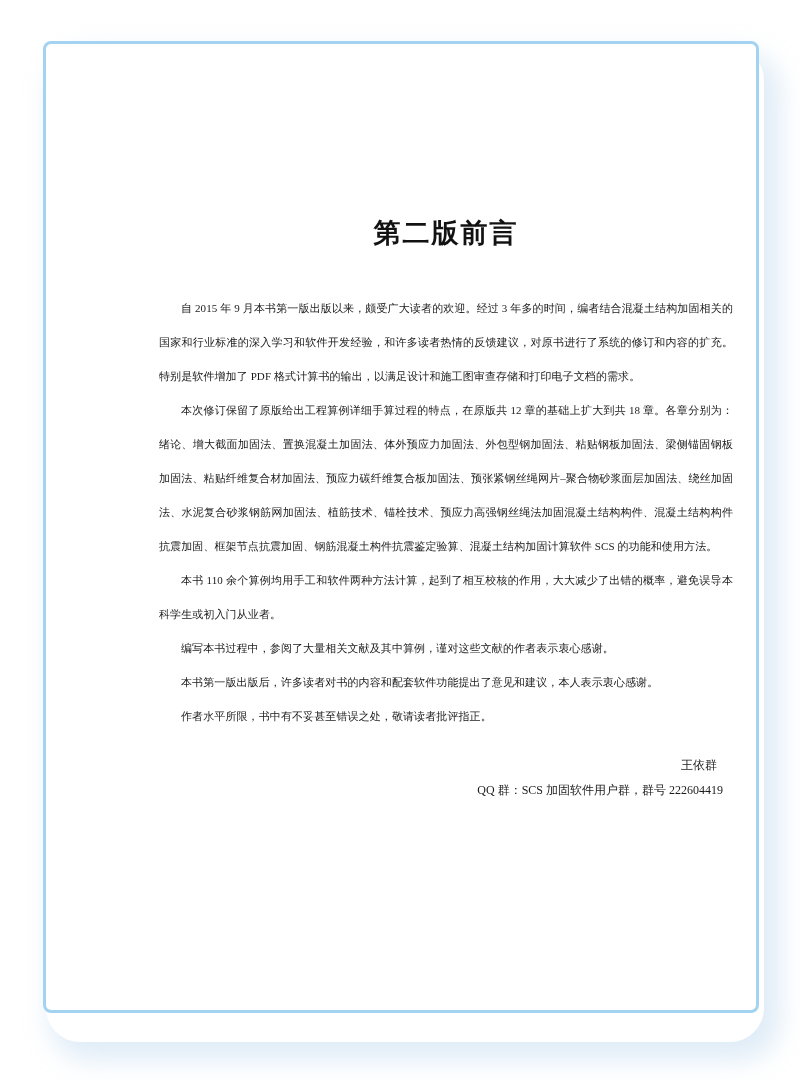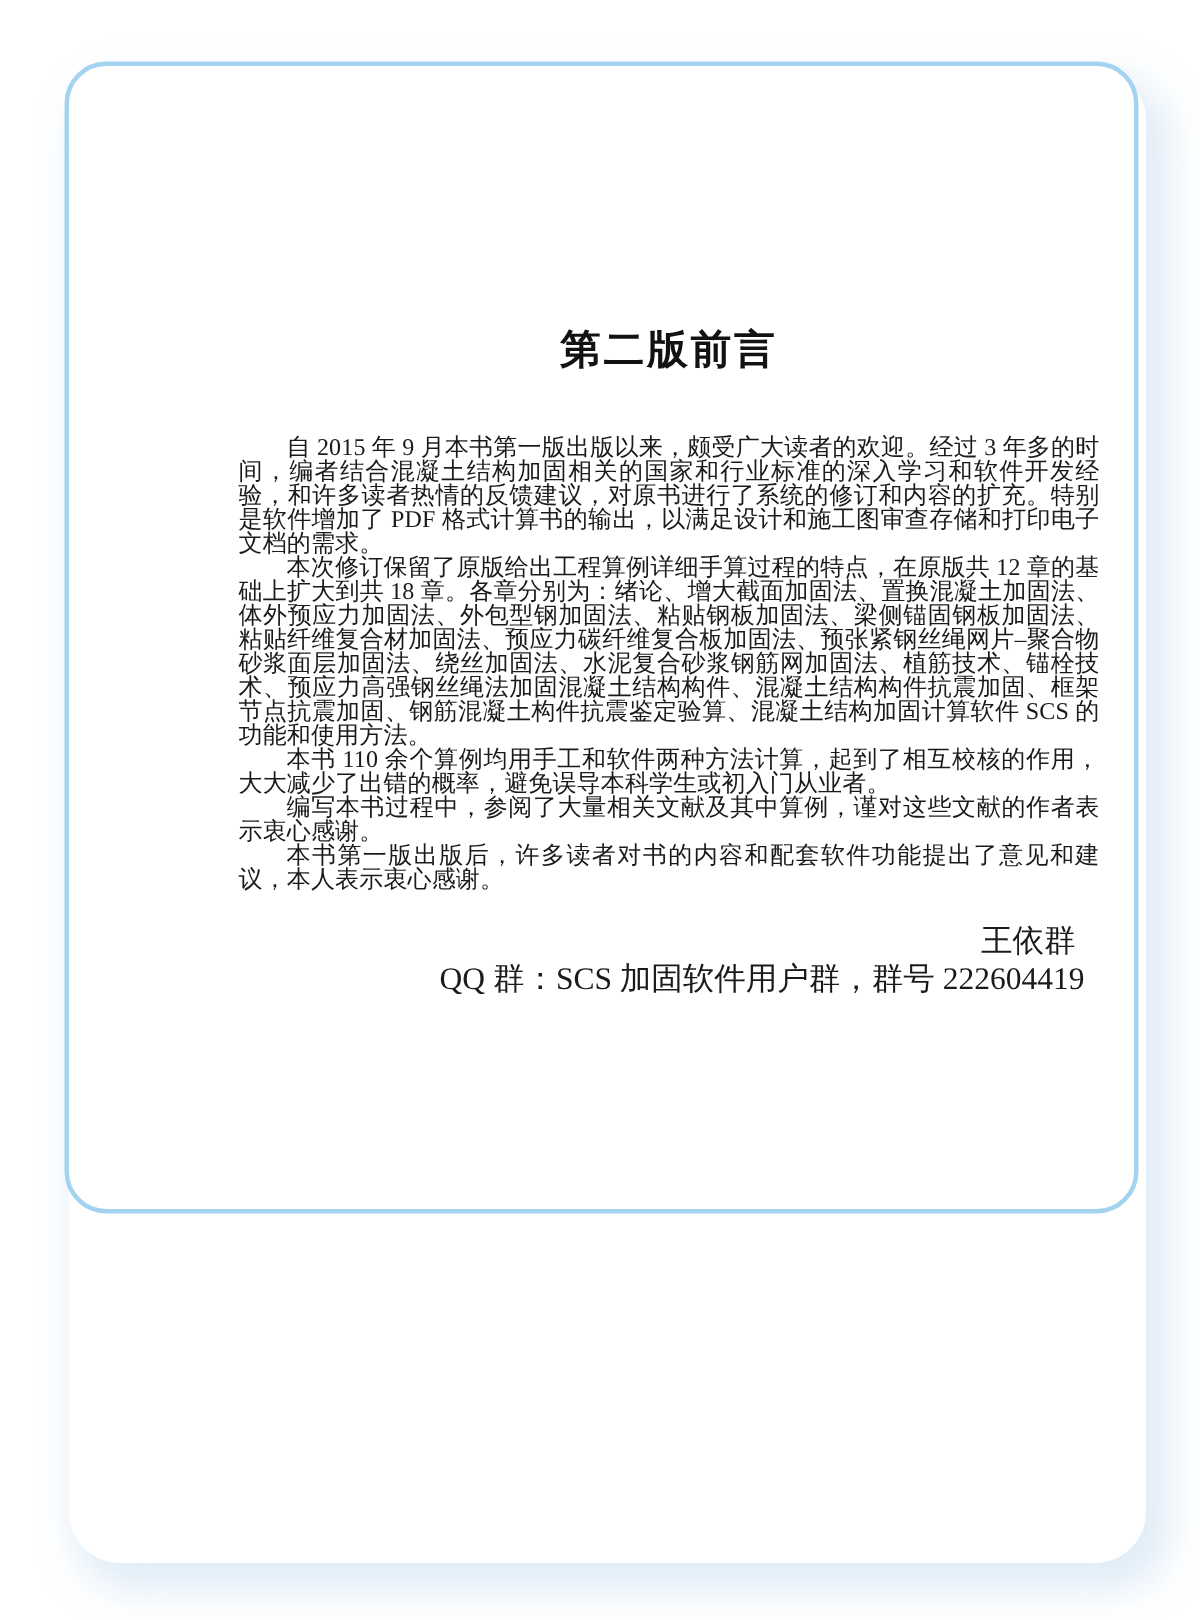--- a/index.html
+++ b/index.html
@@ -35,23 +35,23 @@
     box-shadow: 10px 12px 26px 6px rgba(175, 207, 235, 0.40);
     background: transparent;
     pointer-events: none;
   }
 
   .frame {
     position: absolute;
     left: 43px;
     top: 41px;
     width: 716px;
-    height: 768px;
+    height: 972px;
     border: 3px solid #a3d3f0;
-    border-radius: 28px;
+    border-radius: 8px;
     background: #ffffff;
     box-sizing: border-box;
   }
 
   
   .content {
     position: absolute;
     left: 113px;
     top: 60px;
     width: 574px;
@@ -69,34 +69,34 @@
     padding-bottom: 0;
     font-family: "Liberation Serif", "DejaVu Serif", serif;
   }
 
   .body-block {
     margin-top: 42px;
   }
 
   p.para {
     margin: 0;
-    font-size: 16px;
-    line-height: 16px;
+    font-size: 11px;
+    line-height: 34px;
     color: #1a1a1a;
     text-align: justify;
     text-justify: inter-ideograph;
     text-indent: 2em;
     letter-spacing: 0.1px;
     word-break: break-word;
   }
 
   .sign-block {
     margin-top: 20px;
     text-align: right;
-    font-size: 21px;
+    font-size: 12px;
     line-height: 25.1px;
     color: #1a1a1a;
   }
   .sign-line {
     display: block;
     padding-right: 0px;
   }
   .sign-name { padding-right: 16px; }
   .sign-mail { padding-right: 0px; }
   .sign-qq   { padding-right: 10px; }
@@ -113,20 +113,21 @@
     <div class="content">
 
       <h1 class="doc-title">第二版前言</h1>
 
       <div class="body-block">
         <p class="para">自 2015 年 9 月本书第一版出版以来，颇受广大读者的欢迎。经过 3 年多的时间，编者结合混凝土结构加固相关的国家和行业标准的深入学习和软件开发经验，和许多读者热情的反馈建议，对原书进行了系统的修订和内容的扩充。特别是软件增加了 PDF 格式计算书的输出，以满足设计和施工图审查存储和打印电子文档的需求。</p>
         <p class="para">本次修订保留了原版给出工程算例详细手算过程的特点，在原版共 12 章的基础上扩大到共 18 章。各章分别为：绪论、增大截面加固法、置换混凝土加固法、体外预应力加固法、外包型钢加固法、粘贴钢板加固法、梁侧锚固钢板加固法、粘贴纤维复合材加固法、预应力碳纤维复合板加固法、预张紧钢丝绳网片–聚合物砂浆面层加固法、绕丝加固法、水泥复合砂浆钢筋网加固法、植筋技术、锚栓技术、预应力高强钢丝绳法加固混凝土结构构件、混凝土结构构件抗震加固、框架节点抗震加固、钢筋混凝土构件抗震鉴定验算、混凝土结构加固计算软件 SCS 的功能和使用方法。</p>
         <p class="para">本书 110 余个算例均用手工和软件两种方法计算，起到了相互校核的作用，大大减少了出错的概率，避免误导本科学生或初入门从业者。</p>
         <p class="para">编写本书过程中，参阅了大量相关文献及其中算例，谨对这些文献的作者表示衷心感谢。</p>
         <p class="para">本书第一版出版后，许多读者对书的内容和配套软件功能提出了意见和建议，本人表示衷心感谢。</p>
+        <p class="para">作者水平所限，书中有不妥甚至错误之处，敬请读者批评指正。</p>
       </div>
 
       <div class="sign-block">
         <span class="sign-line sign-name">王依群</span>
         <span class="sign-line sign-qq">QQ 群：SCS 加固软件用户群，群号 222604419</span>
       </div>
 
     </div>
   </div>
 </div>

